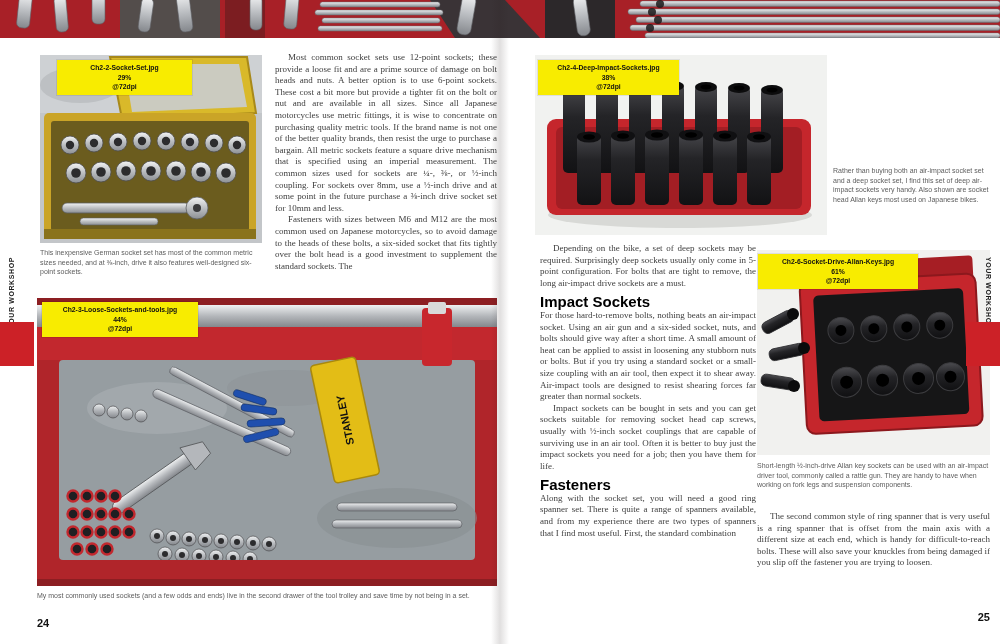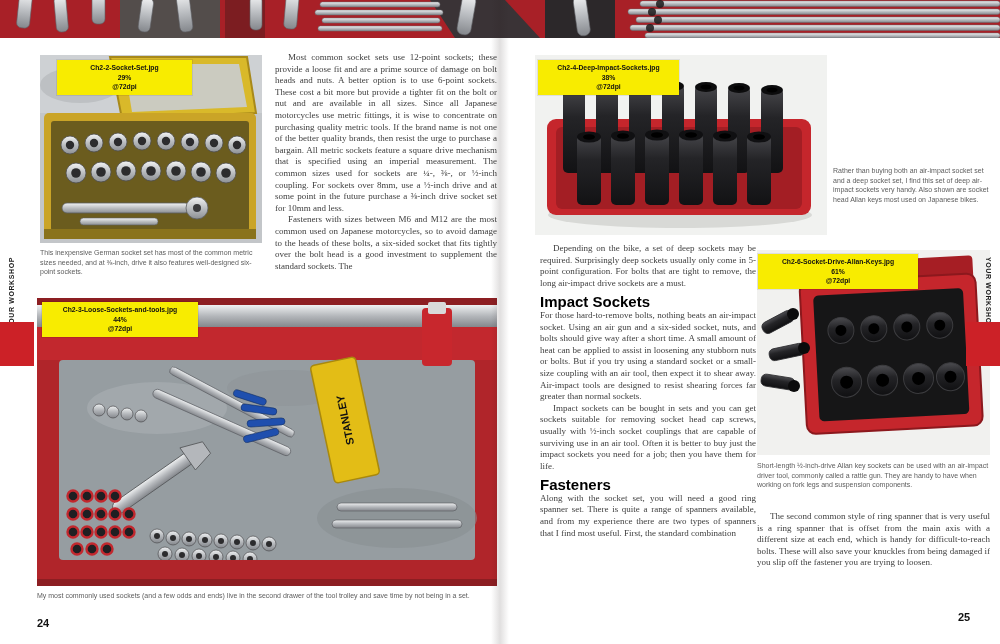--- a/index.html
+++ b/index.html
@@ -439,20 +439,20 @@
     <div>61%</div>
     <div>@72dpi</div>
   </div>
 
   <div class="abs caption" style="left:757px;top:461px;width:233px;">Short-length ½-inch-drive Allan key sockets can be used with an air-impact driver tool, commonly called a rattle gun. They are handy to have when working on fork legs and suspension components.</div>
 
   <div class="abs bodycol" style="left:757px;top:511px;width:233px;">
     <p class="ind">The second common style of ring spanner that is very useful is a ring spanner that is offset from the main axis with a different size at each end, which is handy for difficult-to-reach bolts. These will also save your knuckles from being damaged if you slip off the fastener you are trying to loosen.</p>
   </div>
 
-  <div class="abs pagenum" style="left:958px;top:611px;width:32px;text-align:left;">25</div>
+  <div class="abs pagenum" style="left:958px;top:611px;width:32px;text-align:right;">25</div>
 
   <div class="abs edge-tab" id="edge-tab-right">YOUR WORKSHOP</div>
   <div class="abs edge-block" id="edge-block-right"></div>
 
   <div class="abs" id="gutter"></div>
 
 </div>
 
 </body></html>

